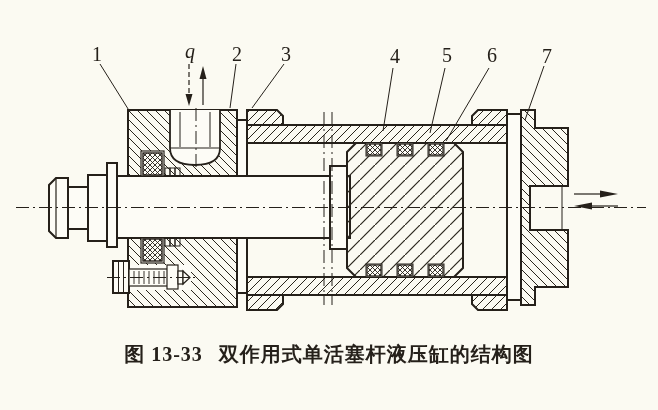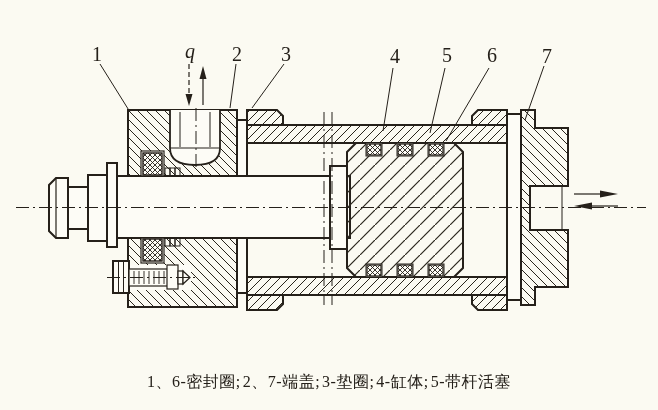--- a/index.html
+++ b/index.html
@@ -194,16 +194,16 @@
     <text class="qlbl" x="190" y="58">q</text>
     <text class="num" x="237" y="61">2</text>
     <text class="num" x="286" y="61">3</text>
     <text class="num" x="395" y="63">4</text>
     <text class="num" x="447" y="62">5</text>
     <text class="num" x="492" y="62">6</text>
     <text class="num" x="547" y="63">7</text>
   </g>
 </svg>
 
-<div class="caption cap2">
-  <span>1、6-密封圈;</span><span>2、7-端盖;</span><span>3-垫圈;</span><span>4-缸体;</span><span>5-带杆活塞</span>
+<div class="caption cap1">
+  <span class="figno">图 13-33</span><span>双作用式单活塞杆液压缸的结构图</span>
 </div>
 </div>
 
 </body></html>

